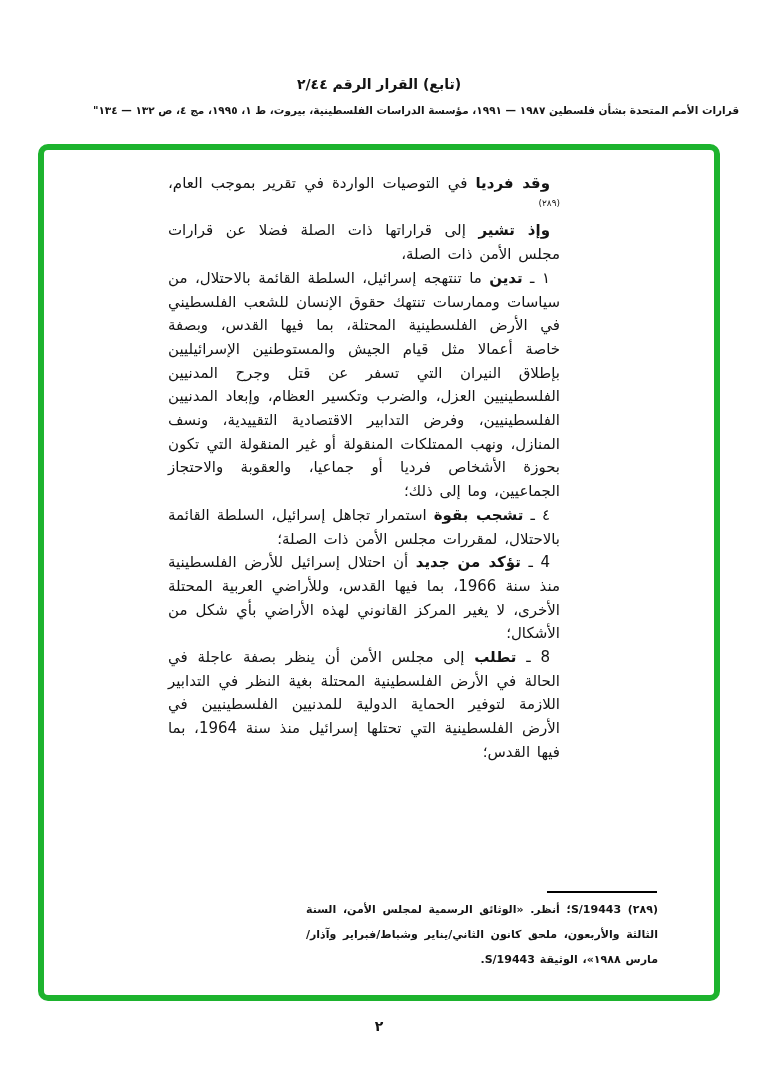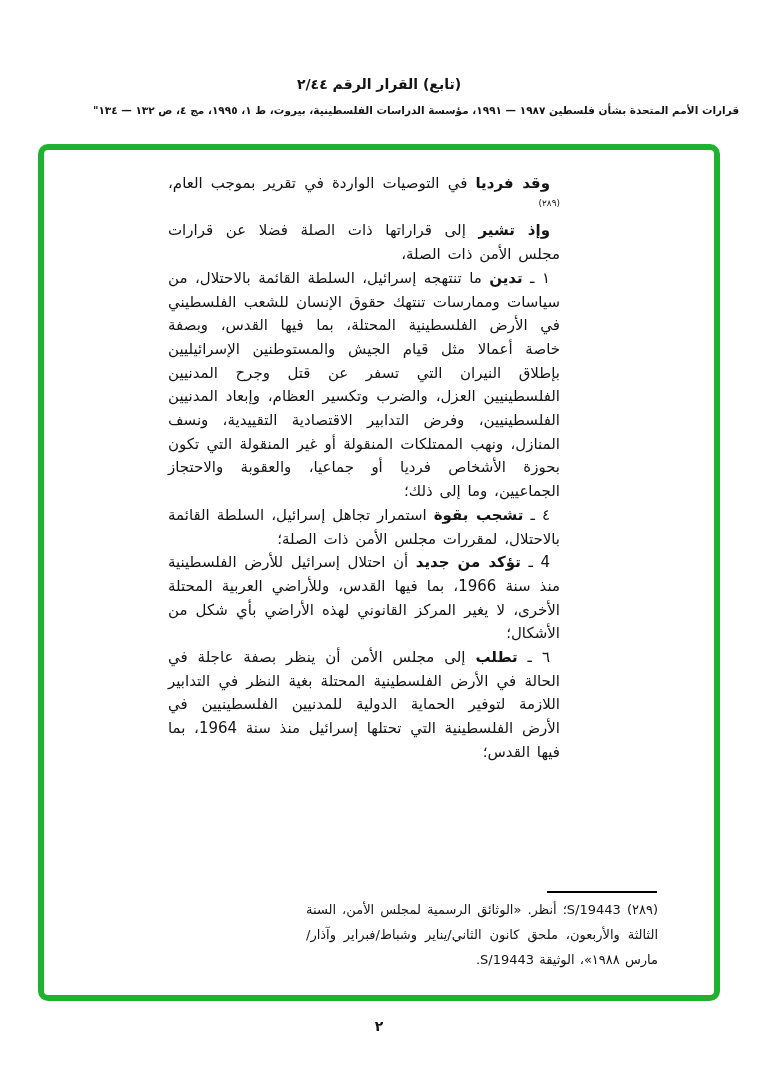--- a/index.html
+++ b/index.html
@@ -70,23 +70,24 @@
     left: 547px; top: 891px;
     width: 110px; height: 2px;
     background: #000000;
   }
   .footnote {
     position: absolute;
     left: 306px; top: 897px;
     width: 352px;
     direction: rtl;
     text-align: justify;
-    font-size: 13px;
+    font-size: 11px;
     line-height: 25px;
     word-spacing: 1px;
+    font-weight: bold;
   }
   .footnote p { margin: 0; }
 
   .page-num {
     position: absolute;
     top: 1018px; left: 0; width: 758px;
     text-align: center;
     font-size: 14px;
     font-weight: bold;
     direction: rtl;
@@ -110,21 +111,21 @@
     <p><b>وإذ تشير</b><span> إلى قراراتها ذات الصلة فضلا عن قرارات مجلس الأمن ذات الصلة،</span></p>
 
     <p><span>١ ـ </span><b>تدين</b><span> ما تنتهجه إسرائيل، السلطة القائمة بالاحتلال، من سياسات وممارسات تنتهك حقوق الإنسان للشعب الفلسطيني في الأرض الفلسطينية المحتلة، بما فيها القدس، وبصفة خاصة أعمالا مثل قيام الجيش والمستوطنين الإسرائيليين بإطلاق النيران التي تسفر عن قتل وجرح المدنيين الفلسطينيين العزل، والضرب وتكسير العظام، وإبعاد المدنيين الفلسطينيين، وفرض التدابير الاقتصادية التقييدية، ونسف المنازل، ونهب الممتلكات المنقولة أو غير المنقولة التي تكون بحوزة الأشخاص فرديا أو جماعيا، والعقوبة والاحتجاز الجماعيين، وما إلى ذلك؛</span></p>
 
 
 
     <p><span>٤ ـ </span><b>تشجب بقوة</b><span> استمرار تجاهل إسرائيل، السلطة القائمة بالاحتلال، لمقررات مجلس الأمن ذات الصلة؛</span></p>
 
     <p><span>4 ـ </span><b>تؤكد من جديد</b><span> أن احتلال إسرائيل للأرض الفلسطينية منذ سنة 1966، بما فيها القدس، وللأراضي العربية المحتلة الأخرى، لا يغير المركز القانوني لهذه الأراضي بأي شكل من الأشكال؛</span></p>
 
-    <p><span>٦ ـ </span><b>تطلب</b><span> إلى مجلس الأمن أن ينظر بصفة عاجلة في الحالة في الأرض الفلسطينية المحتلة بغية النظر في التدابير اللازمة لتوفير الحماية الدولية للمدنيين الفلسطينيين في الأرض الفلسطينية التي تحتلها إسرائيل منذ سنة 1964، بما فيها القدس؛</span></p>
+    <p><span>8 ـ </span><b>تطلب</b><span> إلى مجلس الأمن أن ينظر بصفة عاجلة في الحالة في الأرض الفلسطينية المحتلة بغية النظر في التدابير اللازمة لتوفير الحماية الدولية للمدنيين الفلسطينيين في الأرض الفلسطينية التي تحتلها إسرائيل منذ سنة 1964، بما فيها القدس؛</span></p>
 
   </div>
 
   <div class="fn-rule"></div>
 
   <div class="footnote" dir="rtl">
     <p><span>(٢٨٩) </span><span>S/19443؛ أنظر. «الوثائق الرسمية لمجلس الأمن، السنة الثالثة والأربعون، ملحق كانون الثاني/يناير وشباط/فبراير وآذار/مارس ١٩٨٨»، الوثيقة S/19443.</span></p>
   </div>
 
   <div class="page-num">٢</div>

